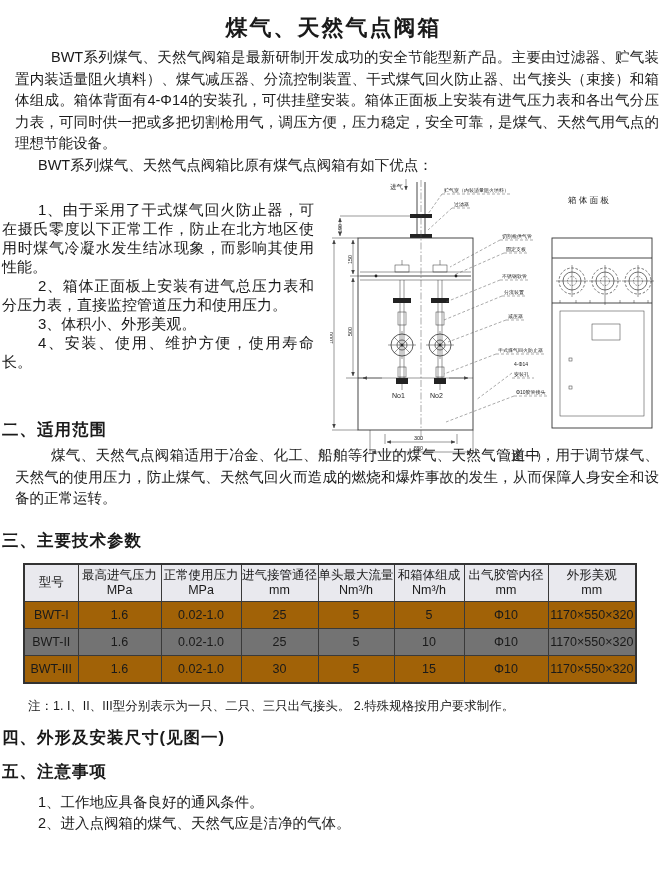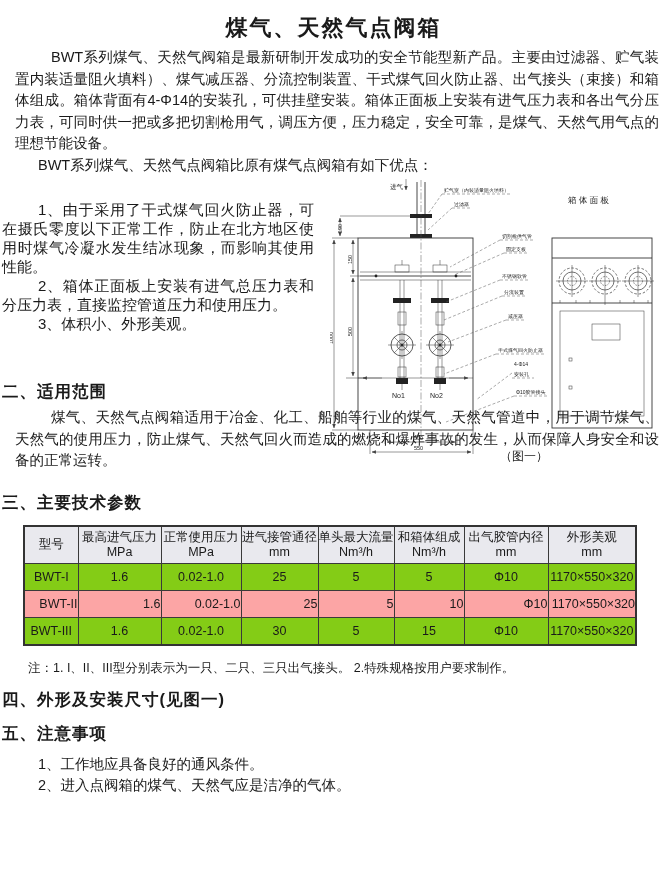--- a/index.html
+++ b/index.html
@@ -17,22 +17,22 @@
   .sec5{margin-top:12px;}
   .body{margin:0;padding:0 8px 0 2px;font-size:14.5px;line-height:21.5px;text-align:justify;text-indent:36px;}
   .p1{margin-top:4px;padding-left:15px;}
   .points{width:312px;margin-top:24px;padding-left:2px;font-size:15px;line-height:19px;}
   .points p{margin:0;text-indent:36px;text-align:justify;}
   .figure{position:absolute;left:330px;top:172px;width:337px;height:292px;}
   .spec-table{margin:11px 0 0 23px;border-collapse:collapse;border:2px solid #333;table-layout:fixed;}
   .spec-table th,.spec-table td{border:1px solid #3a3a3a;text-align:center;vertical-align:middle;
     font-size:12.5px;font-weight:normal;padding:0;}
   .spec-table th{height:36px;background:#e9e9ee;}
-  .spec-table td{height:26px;background:#84cc16;}
-  .spec-table tr.shade td{background:#fca5a5;text-align:right;}
+  .spec-table td{height:26px;background:#a16207;}
+  .spec-table tr.shade td{background:#737373;}
   .hl{display:block;line-height:15px;}
   .note{margin:14px 0 0 28px;font-size:12.5px;}
   .items{margin-top:9px;}
   .items p{margin:0;padding:0 8px 0 2px;font-size:14.5px;line-height:21.5px;text-indent:36px;text-align:justify;}
   
   .ln{stroke:#333;stroke-width:0.9;fill:none;}
   .tn{stroke:#333;stroke-width:0.5;fill:none;}
   .cl{stroke:#555;stroke-width:0.5;fill:none;stroke-dasharray:7 2 1.5 2;}
   .dim{stroke:#444;stroke-width:0.55;fill:none;}
   .ldr{stroke:#555;stroke-width:0.5;fill:none;stroke-dasharray:3 2;}
@@ -47,20 +47,21 @@
 
   <h1 class="title">煤气、天然气点阀箱</h1>
 
   <p class="body p1">BWT系列煤气、天然气阀箱是最新研制开发成功的安全节能型新产品。主要由过滤器、贮气装置内装适量阻火填料）、煤气减压器、分流控制装置、干式煤气回火防止器、出气接头（束接）和箱体组成。箱体背面有4-Φ14的安装孔，可供挂壁安装。箱体正面板上安装有进气压力表和各出气分压力表，可同时供一把或多把切割枪用气，调压方便，压力稳定，安全可靠，是煤气、天然气用气点的理想节能设备。</p>
   <p class="body">BWT系列煤气、天然气点阀箱比原有煤气点阀箱有如下优点：</p>
 
   <div class="points">
     <p>1、由于采用了干式煤气回火防止器，可在摄氏零度以下正常工作，防止在北方地区使用时煤气冷凝水发生结冰现象，而影响其使用性能。</p>
     <p>2、箱体正面板上安装有进气总压力表和分压力表，直接监控管道压力和使用压力。</p>
     <p>3、体积小、外形美观。</p>
+    <p>4、安装、使用、维护方便，使用寿命长。</p>
   </div>
 
   <svg class="figure" viewBox="0 0 337 292">
     <defs>
       <marker id="ar" viewBox="0 0 10 10" refX="9" refY="5" markerWidth="8" markerHeight="8" orient="auto-start-reverse">
         <path d="M0,1 L10,5 L0,9 z" fill="#444"></path>
       </marker>
     </defs>
 
     <g>

